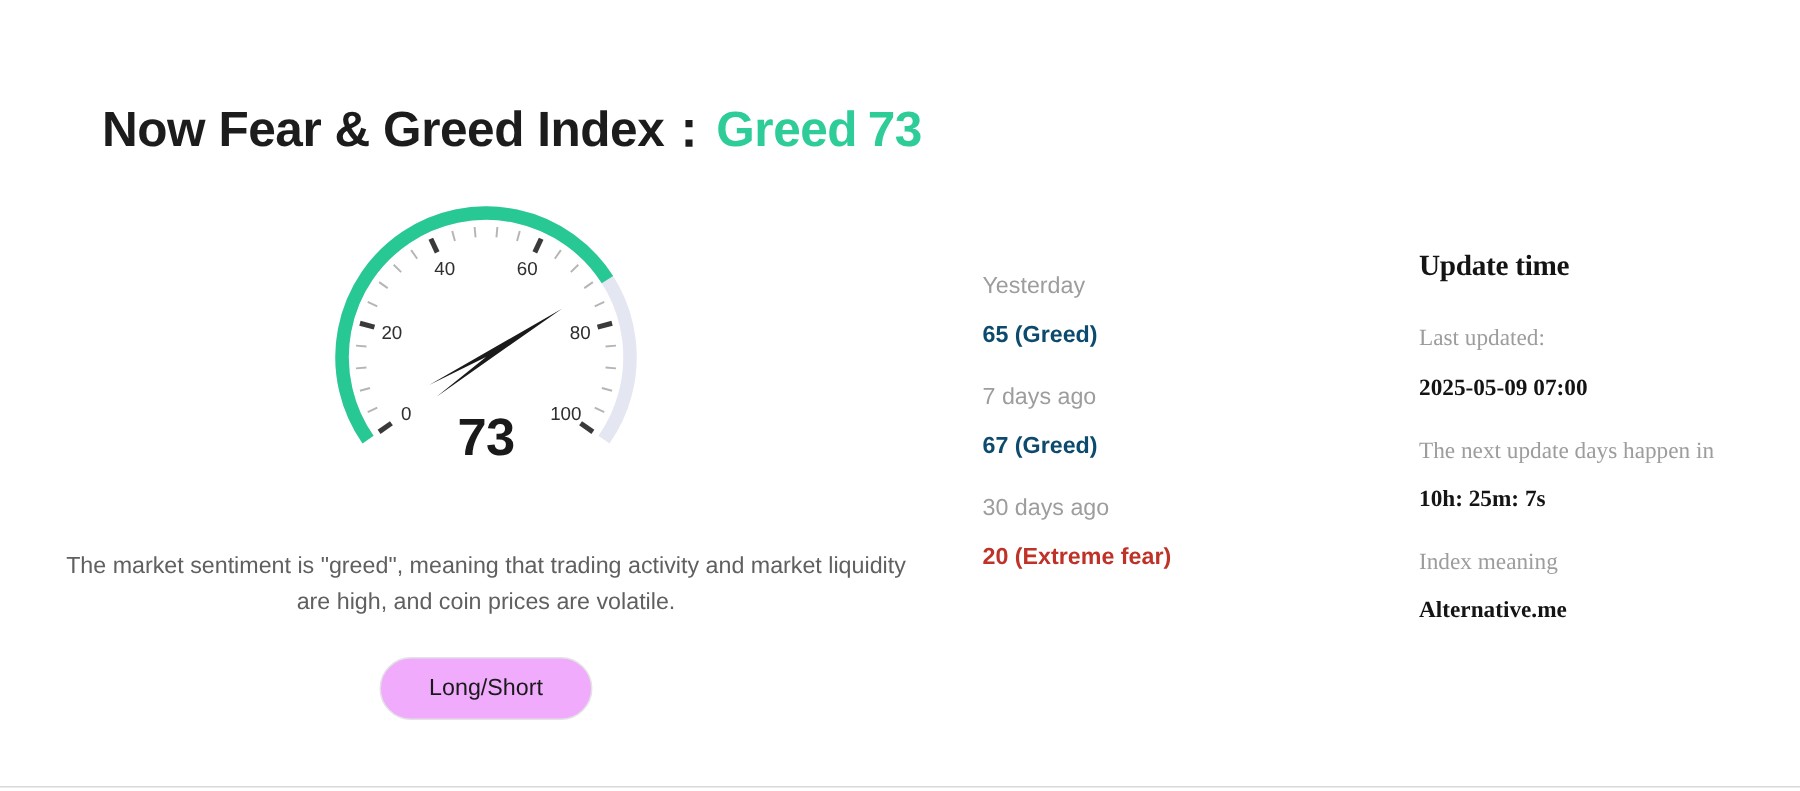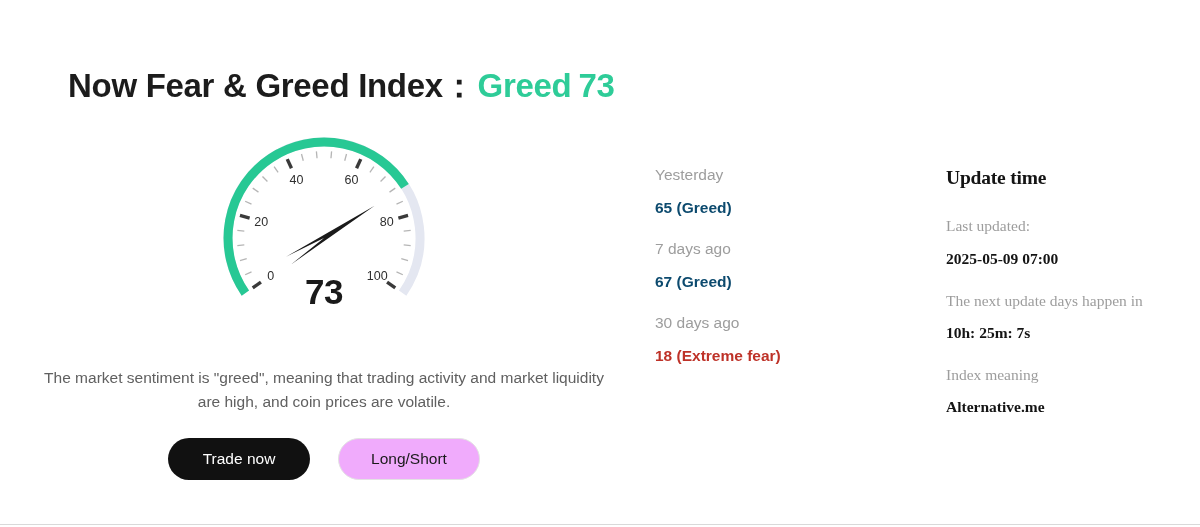--- a/index.html
+++ b/index.html
@@ -128,20 +128,21 @@
     margin: 0 0 28px 0;
     letter-spacing: -0.2px;
     line-height: 1.2;
   }
   .row-label {
     font-size: 15.5px;
     color: #9d9d9d;
     line-height: 1.2;
     margin-bottom: 14px;
     white-space: nowrap;
+    margin-top: 16px;
   }
   .row-value {
     font-size: 15.5px;
     font-weight: bold;
     line-height: 1.2;
     margin-bottom: 23px;
     white-space: nowrap;
     color: #141414;
   }
   .row-value.greed  { color: #0c4a6e; }
@@ -210,33 +211,32 @@
       <g id="gauge-needle">
           <polygon points="160.60,75.76 72.11,126.69 110.00,108.00 77.05,134.45" fill="#1a1a1a"></polygon>
         </g>
     </svg>
     <div class="gauge-value">73</div>
   </div>
 
   <p class="gauge-desc">The market sentiment is "greed", meaning that trading activity and market liquidity are high, and coin prices are volatile.</p>
 
   <div class="btn-row">
-    <button class="btn btn-primary">Trade now</button>
     <button class="btn btn-secondary">Long/Short</button>
   </div>
 </div>
 
 <div class="col col-historical">
   <div>
     <div class="row-label">Yesterday</div>
     <div class="row-value greed">65 (Greed)</div>
     <div class="row-label">7 days ago</div>
     <div class="row-value greed">67 (Greed)</div>
     <div class="row-label">30 days ago</div>
-    <div class="row-value efear">18 (Extreme fear)</div>
+    <div class="row-value efear">20 (Extreme fear)</div>
   </div>
 </div>
 
 <div class="col col-update">
   <div class="col-title">Update time</div>
   <div>
     <div class="row-label">Last updated:</div>
     <div class="row-value">2025-05-09 07:00</div>
     <div class="row-label">The next update days happen in</div>
     <div class="row-value">10h: 25m: 7s</div>

